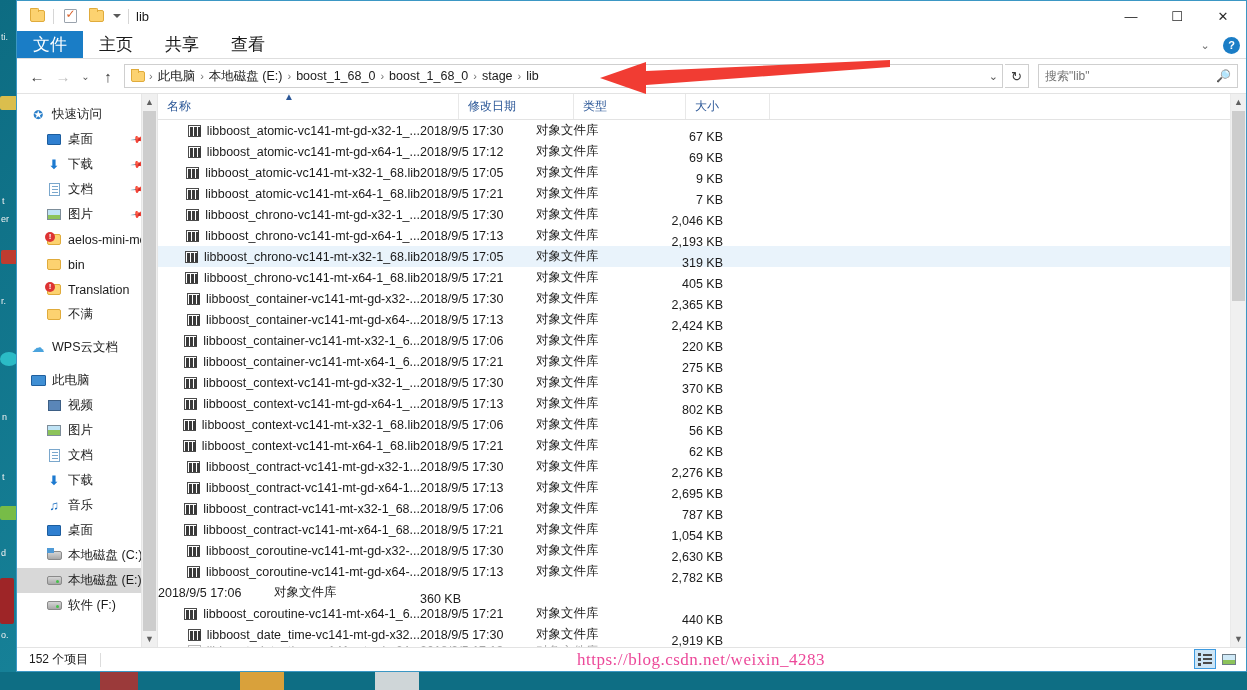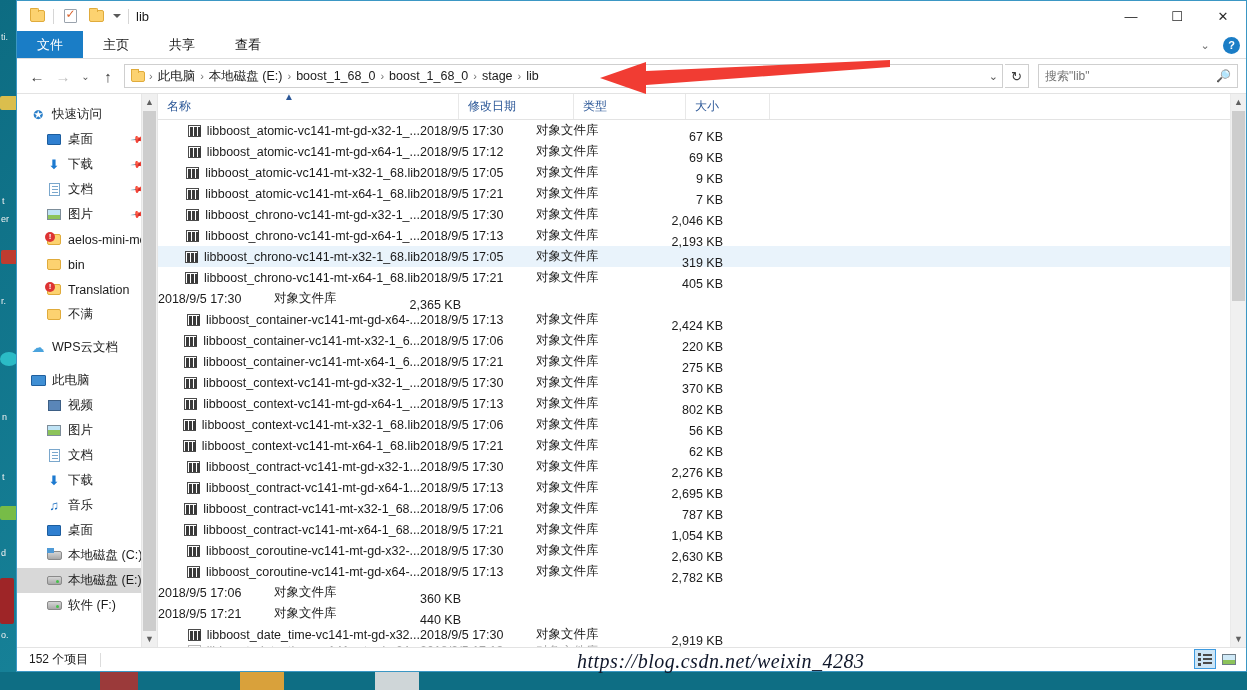--- a/index.html
+++ b/index.html
@@ -80,21 +80,21 @@
   
   .ribbon {
     height: 28px; flex: none;
     display: flex; align-items: stretch;
     background: #ffffff;
     border-bottom: 1px solid #dedede;
     position: relative;
   }
   .tab {
     display: flex; align-items: center; justify-content: center;
-    padding: 0 16px; font-size: 13px; color: #1a1a1a;
+    padding: 0 16px; font-size: 17px; color: #1a1a1a;
     min-width: 66px;
     font-family: Liberation Mono, monospace;
   }
   .tab.file { background: #1a7dc6; color: #fff; }
   .ribbon-right { position: absolute; right: 6px; top: 0; height: 28px; display: flex; align-items: center; gap: 8px; }
   .ribbon-chev { color: #6d6d6d; font-size: 11px; width: 20px; text-align: center; }
   .help-btn {
     width: 17px; height: 17px; border-radius: 50%;
     background: #1a7dc6; color: #fff; font-size: 11px; font-weight: bold;
     display: flex; align-items: center; justify-content: center;
@@ -242,21 +242,21 @@
   .statusbar {
     height: 24px; flex: none; display: flex; align-items: center;
     border-top: 1px solid #e3e3e3; background: #fff;
     padding-left: 12px; font-size: 12px; color: #1b1b1b;
     position: relative;
   }
   .status-sep { width: 1px; height: 14px; background: #dcdcdc; margin-left: 12px; }
   .watermark {
     position: absolute; left: 560px; top: 2px;
     font-family: "Liberation Serif", "DejaVu Serif", serif;
-    font-size: 20px; color: #0f172a; letter-spacing: .5px; font-style: italic;
+    font-size: 17px; color: #ec4899; letter-spacing: .5px;
   }
   .viewbtns { position: absolute; right: 6px; top: 1px; display: flex; gap: 2px; }
   .vb { width: 22px; height: 20px; display: flex; align-items: center; justify-content: center; }
   .vb.active { border: 1px solid #3d9ae0; background: #cce5f6; }
   .vb-details { display: flex; gap: 2px; align-items: center; }
   .vb-details i { display:block; width: 3px; height: 3px; background: #4a4a4a; }
   .vb-lines { display: flex; flex-direction: column; gap: 2px; }
   .vb-lines u { display:block; width: 9px; height: 2px; background: #4a4a4a; text-decoration: none; }
   .vb-pic { width: 14px; height: 11px; background: linear-gradient(180deg,#cfe9f7 55%,#8cc35a 55%); border: 1px solid #6e7d88; }
   
@@ -574,20 +574,24 @@
           <div class="row">
             <span class="c-name">
               <span class="libico"></span>
               <span class="fname">libboost_chrono-vc141-mt-x64-1_68.lib</span>
             </span>
             <span class="c-date">2018/9/5 17:21</span>
             <span class="c-type">对象文件库</span>
             <span class="c-size">405 KB</span>
           </div>
           <div class="row">
+            <span class="c-name">
+              <span class="libico"></span>
+              <span class="fname">libboost_container-vc141-mt-gd-x32-...</span>
+            </span>
             <span class="c-date">2018/9/5 17:30</span>
             <span class="c-type">对象文件库</span>
             <span class="c-size">2,365 KB</span>
           </div>
           <div class="row">
             <span class="c-name">
               <span class="libico"></span>
               <span class="fname">libboost_container-vc141-mt-gd-x64-...</span>
             </span>
             <span class="c-date">2018/9/5 17:13</span>
@@ -701,20 +705,24 @@
             <span class="c-date">2018/9/5 17:13</span>
             <span class="c-type">对象文件库</span>
             <span class="c-size">2,782 KB</span>
           </div>
           <div class="row">
             <span class="c-date">2018/9/5 17:06</span>
             <span class="c-type">对象文件库</span>
             <span class="c-size">360 KB</span>
           </div>
           <div class="row">
+            <span class="c-name">
+              <span class="libico"></span>
+              <span class="fname">libboost_coroutine-vc141-mt-x64-1_6...</span>
+            </span>
             <span class="c-date">2018/9/5 17:21</span>
             <span class="c-type">对象文件库</span>
             <span class="c-size">440 KB</span>
           </div>
           <div class="row">
             <span class="c-name">
               <span class="libico"></span>
               <span class="fname">libboost_date_time-vc141-mt-gd-x32...</span>
             </span>
             <span class="c-date">2018/9/5 17:30</span>

